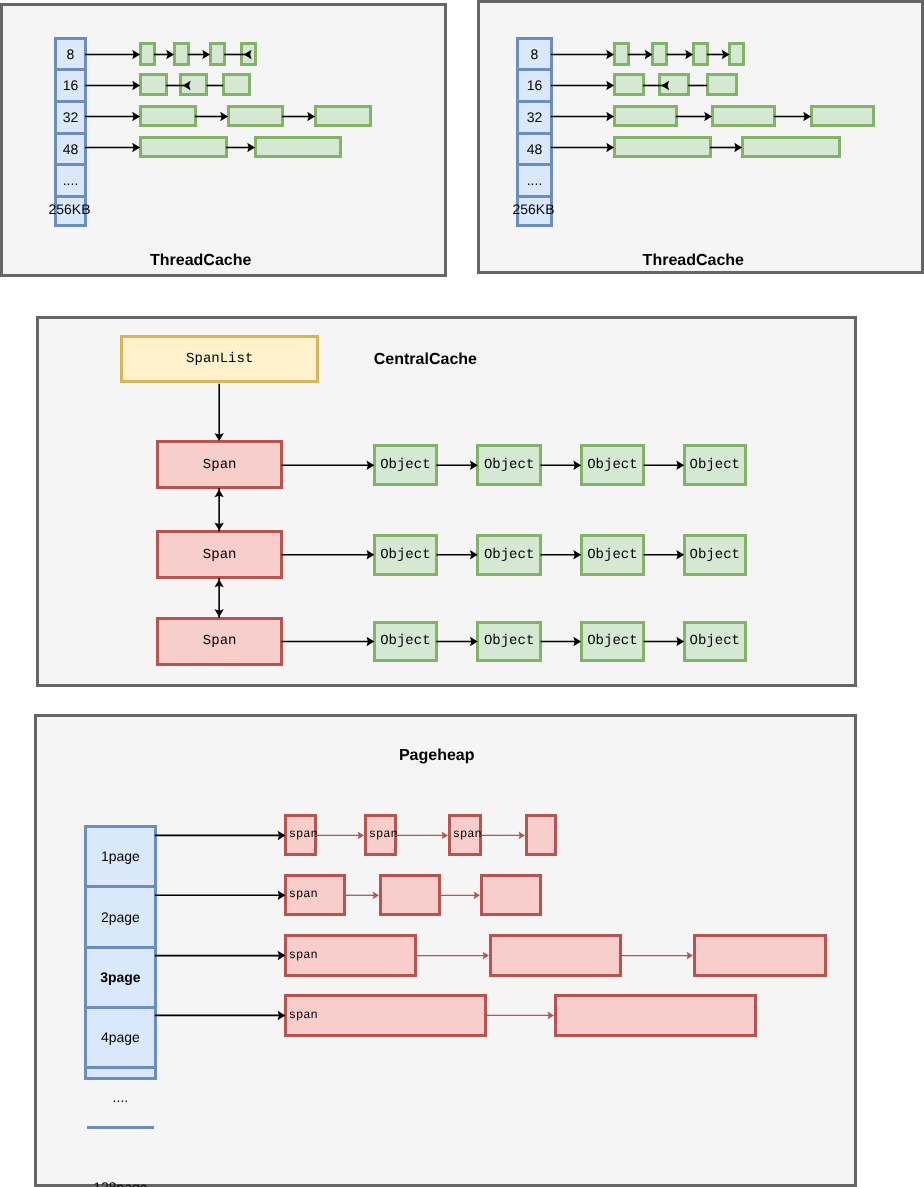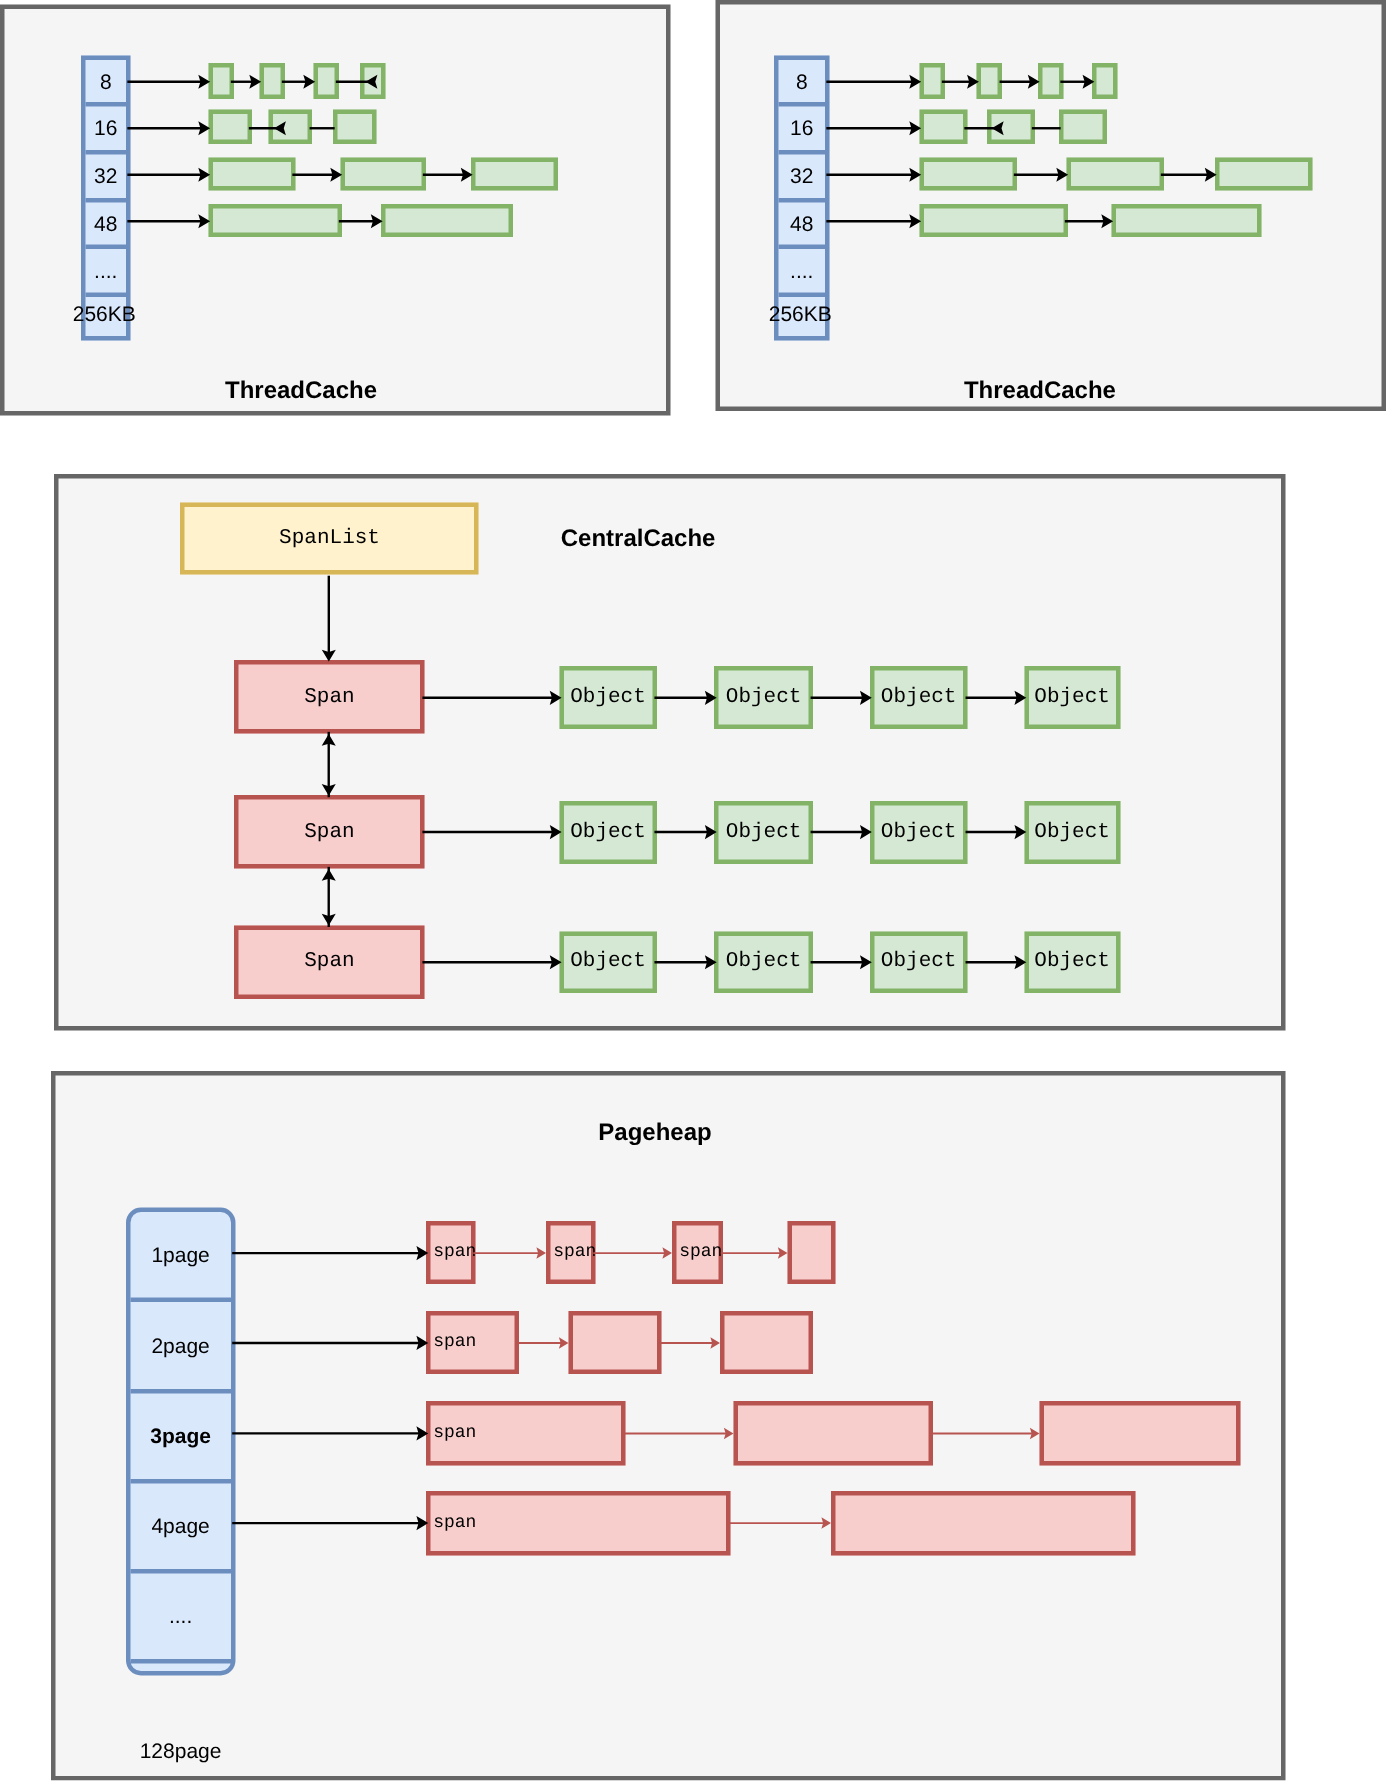--- a/index.html
+++ b/index.html
@@ -149,21 +149,21 @@
     </div>
     <div class="box green" style="left:476.2px;top:620.65px;width:65.8px;height:41.7px;border-width:3px;">
       <span style="font-size: 14px;">Object</span>
     </div>
     <div class="box green" style="left:579.6px;top:620.65px;width:65.7px;height:41.7px;border-width:3px;">
       <span style="font-size: 14px;">Object</span>
     </div>
     <div class="box green" style="left:682.6px;top:620.65px;width:64.3px;height:41.7px;border-width:3px;">
       <span style="font-size: 14px;">Object</span>
     </div>
-    <div class="stack" style="left:83.9px;top:805px;width:73px;height:312px;border-radius:10px;">
+    <div class="stack" style="left:83.9px;top:825px;width:73px;height:255px;">
       <div class="stack-cell" style="height:60.25px;">
         <span>1page</span>
       </div>
       <div class="stack-cell" style="height:60.25px;">
         <span>2page</span>
       </div>
       <div class="stack-cell" style="height:60.25px;font-weight:bold;">
         <span>3page</span>
       </div>
       <div class="stack-cell" style="height:60.25px;">

